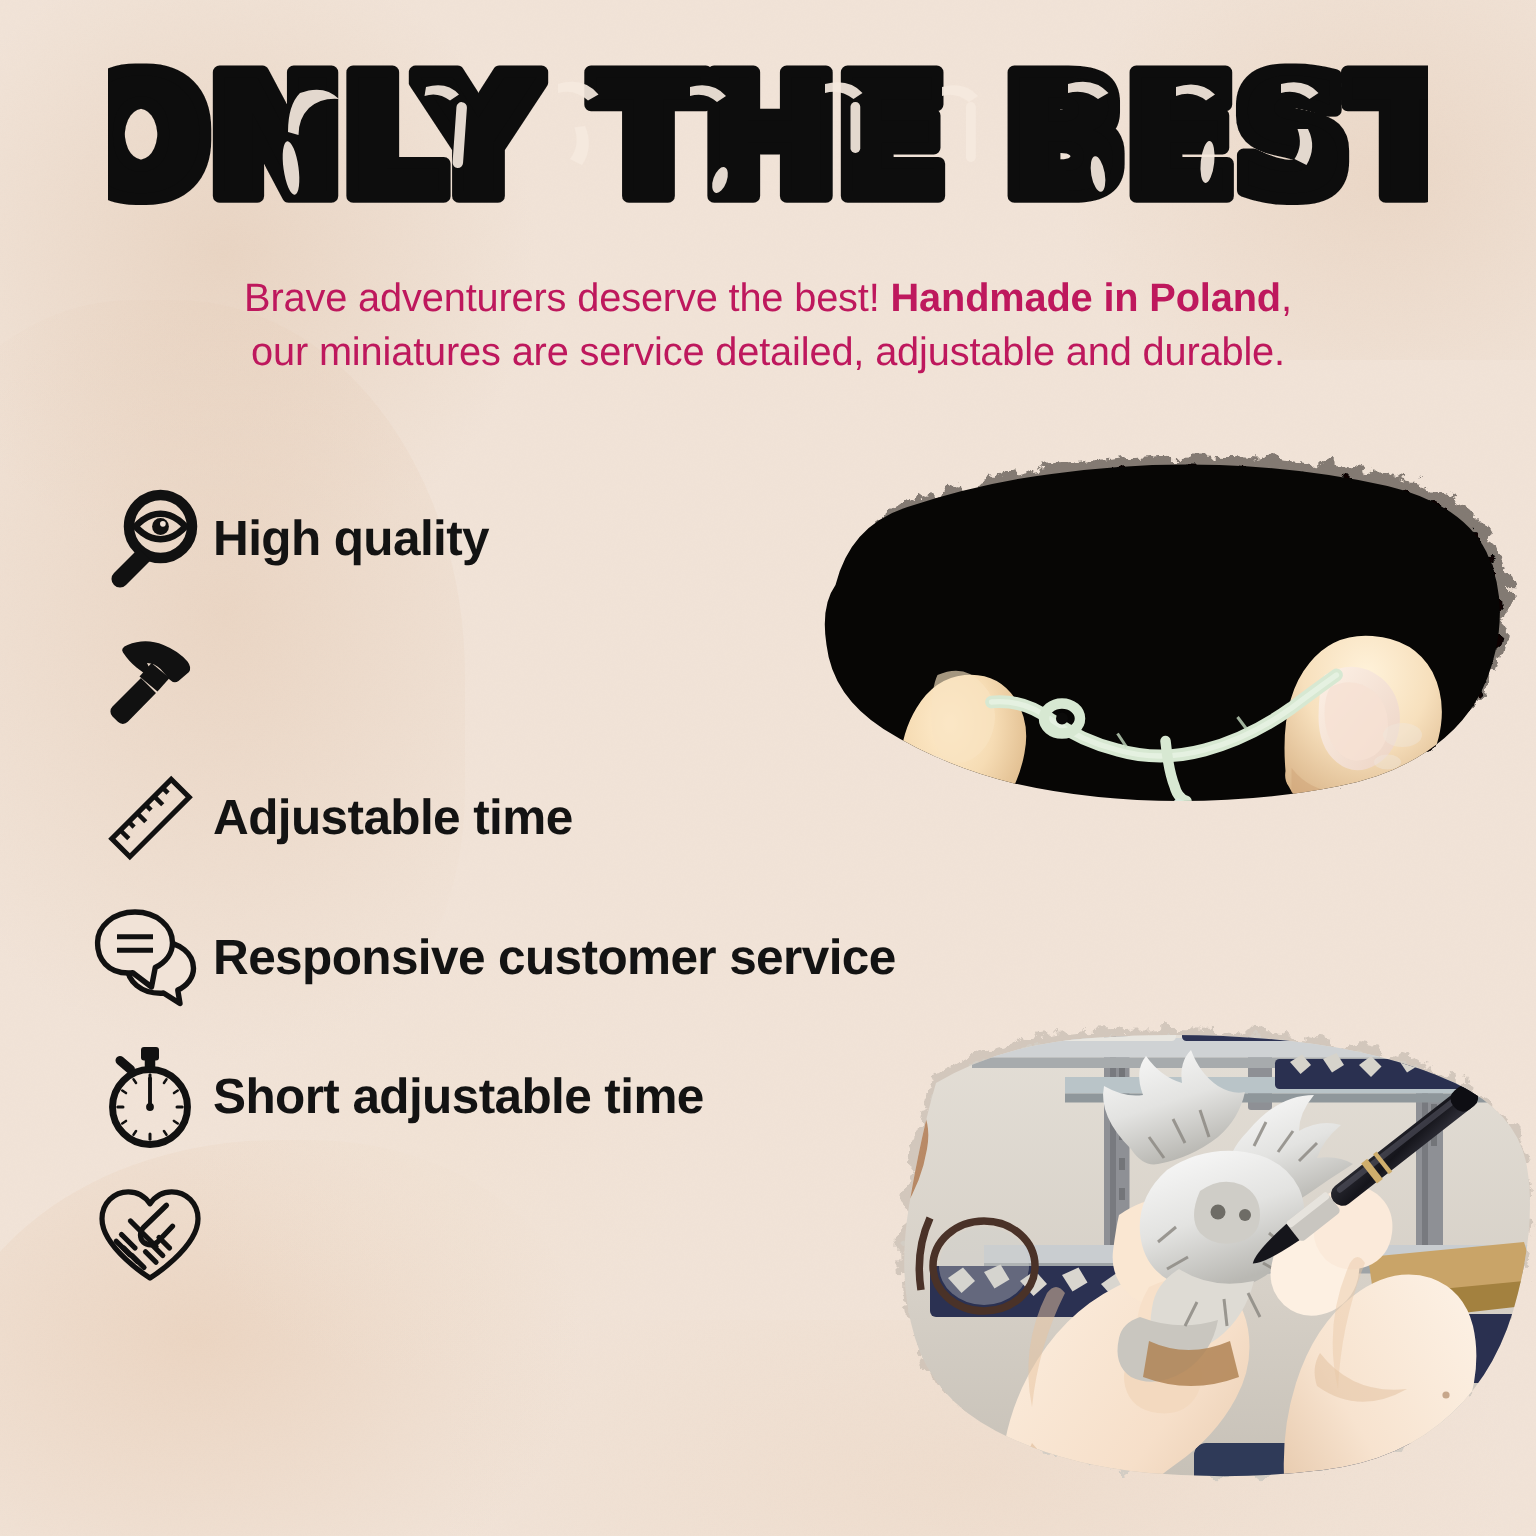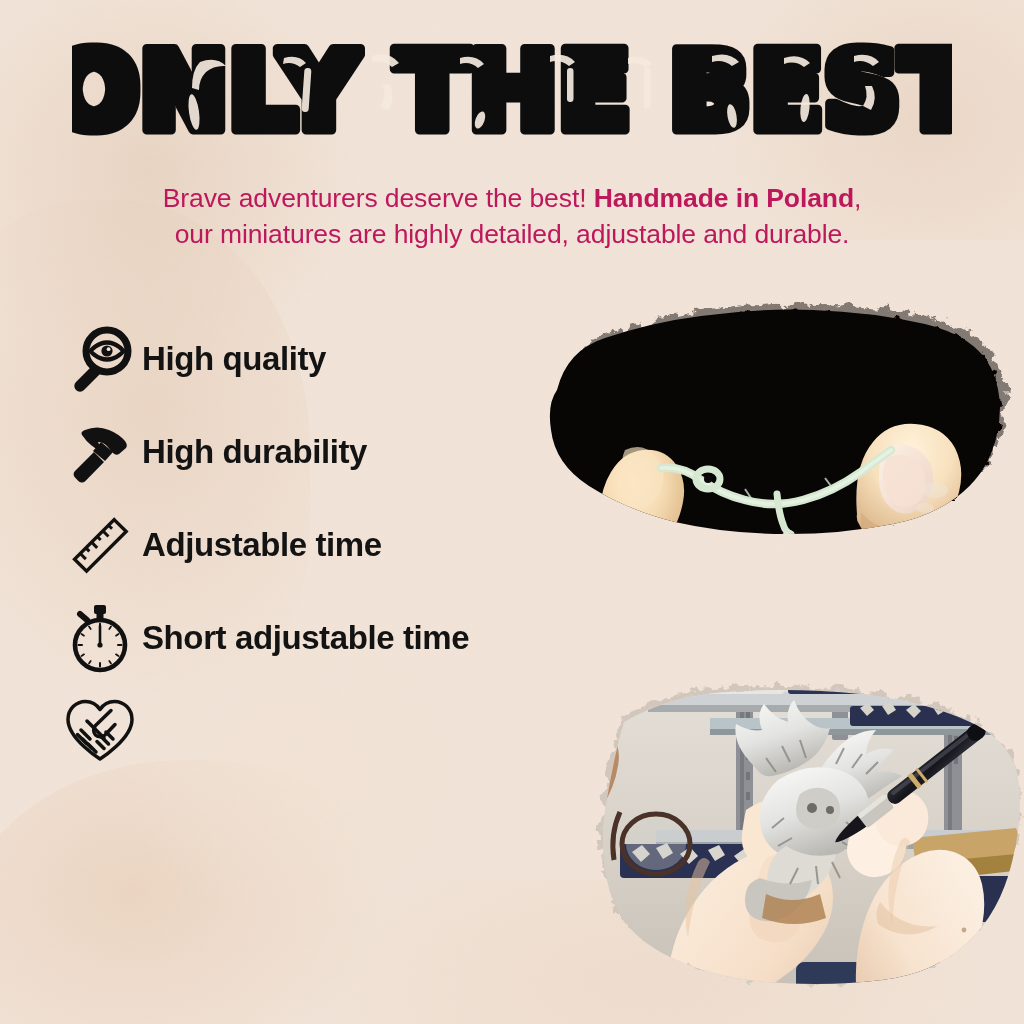--- a/index.html
+++ b/index.html
@@ -109,21 +109,21 @@
           <ellipse cx="733" cy="80" rx="4.5" ry="14" transform="rotate(6 733 80)"></ellipse>
           <path d="M782 28 q16 -4 25 6 l-6 4 q-9 -7 -19 -4z"></path>
           <path d="M800 58 q6 12 -1 24 l-8 -4 q6 -9 2 -20z"></path>
         </g>
       </g>
     </svg>
   </div>
 
   <div id="subtitle">
     <div><span>Brave adventurers deserve the best! </span><b>Handmade in Poland</b><span>,</span></div>
-    <div>our miniatures are highly detailed, adjustable and durable.</div>
+    <div>our miniatures are service detailed, adjustable and durable.</div>
   </div>
 
   <div id="features">
 
     <div class="feat">
       <span class="ico">
         <svg width="70" height="70" viewBox="0 0 70 70">
           <g fill="#111">
             <path d="M27 16 l8 0 a24 24 0 0 1 0 48 l-8 0 a24 24 0 0 1 0 -48z" opacity="0"></path>
 
@@ -147,21 +147,20 @@
 
             <path d="M20 13 q12 -5 24 0 q10 4 16 11 q3 4 1 7 l-7 6 q-3 2 -6 -1 l-6 -7 q-4 -4 -9 -4
                      q3 5 1 9 l-8 -6 q-5 -4 -9 -10 q-2 -3 3 -5z"></path>
 
             <path d="M36 25 l12 10 l-8 9 l-12 -10z"></path>
 
             <path d="M29 35 L10 54 a4.6 4.6 0 0 0 0 6.6 l3.6 3.6 a4.6 4.6 0 0 0 6.6 0 L39 45 z"></path>
           </g>
         </svg>
       </span>
-      <span class="lbl">High durability</span>
     </div>
 
     <div class="feat">
       <span class="ico">
         <svg width="70" height="70" viewBox="0 0 70 70">
           <g transform="rotate(-45 35 35)">
             <rect x="7" y="27" width="56" height="17" fill="none" stroke="#111" stroke-width="3.4"></rect>
             <g stroke="#111" stroke-width="3" stroke-linecap="butt">
               <line x1="15" y1="27" x2="15" y2="35"></line>
               <line x1="23" y1="27" x2="23" y2="32"></line>
@@ -169,20 +168,37 @@
               <line x1="39" y1="27" x2="39" y2="32"></line>
               <line x1="47" y1="27" x2="47" y2="35"></line>
               <line x1="55" y1="27" x2="55" y2="32"></line>
             </g>
           </g>
         </svg>
       </span>
       <span class="lbl">Adjustable time</span>
     </div>
 
+    <div class="feat">
+      <span class="ico">
+        <svg width="74" height="74" viewBox="0 0 74 74">
+          <g fill="none" stroke="#111" stroke-width="3.6" stroke-linejoin="round">
+
+            <path d="M44 27 c13 0 22 8 22 17.5 c0 6 -4 11.5 -10.5 14.5 l1.5 9 l-11 -7
+                     q-1 .2 -2 .2 c-13 0 -22 -8 -22 -17.5 S31 27 44 27z" fill="#f1e3d7"></path>
+
+            <path d="M27 7 c14.5 0 25 9.5 25 20.5 c0 7 -4.5 13 -11.5 16.5 l-2.5 13 l-12.5 -9.5
+                     q-1.5 .2 -3 .2 C9 47.7 2 38.5 2 27.5 S12.5 7 27 7z" fill="#f1e3d7"></path>
+            <line x1="15" y1="23.5" x2="39" y2="23.5" stroke-width="3.4"></line>
+            <line x1="15" y1="32.5" x2="39" y2="32.5" stroke-width="3.4"></line>
+          </g>
+        </svg>
+      </span>
+      <span class="lbl">Responsive customer service</span>
+    </div>
 
     <div class="feat">
       <span class="ico">
         <svg width="70" height="72" viewBox="0 0 70 72">
           <g fill="none" stroke="#111">
 
             <rect x="29" y="3" width="12" height="9" rx="2" fill="#111" stroke="none"></rect>
             <rect x="31.5" y="11" width="7" height="6" fill="#111" stroke="none"></rect>
 
             <path d="M15 12 l7 6" stroke-width="6" stroke-linecap="round"></path>

